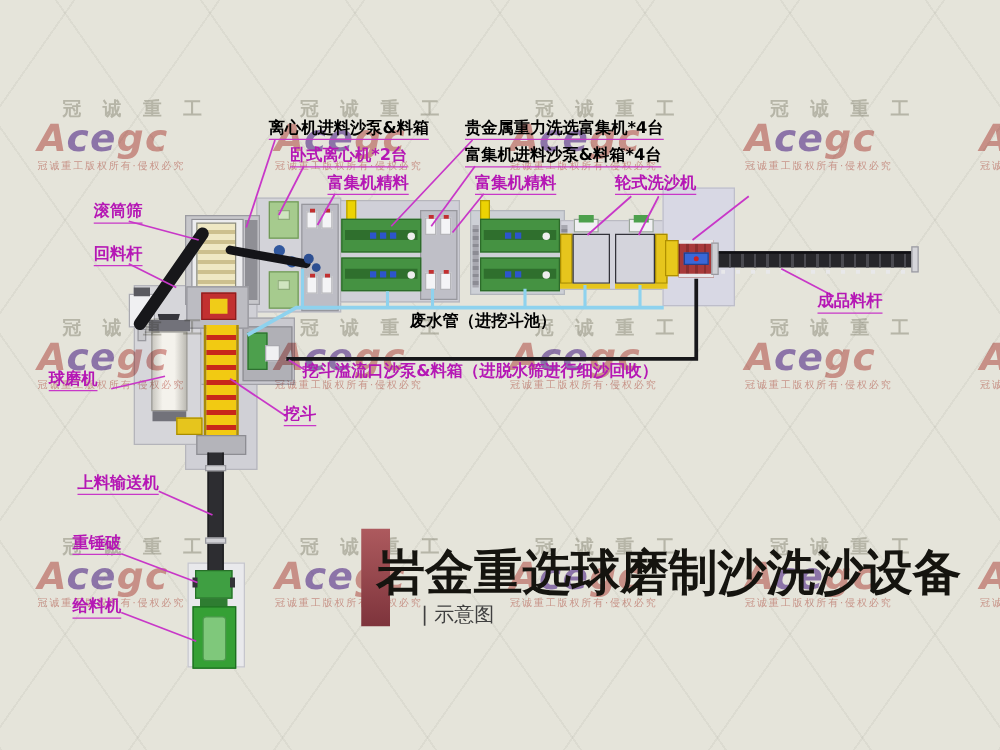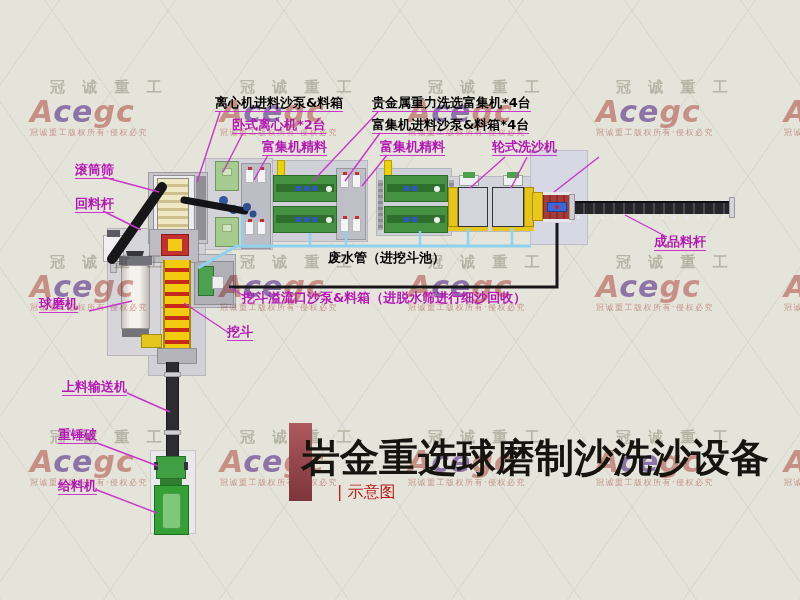--- a/index.html
+++ b/index.html
@@ -23,21 +23,21 @@
   .lbl{position:absolute;font-size:13px;font-weight:bold;line-height:15px;white-space:nowrap;}
   .lbl.mag{color:#b517b5;}
   .lbl.dark{color:#000000;}
   .lbl.u{border-bottom:1.5px solid #c837c8;padding-bottom:1px;}
   svg.lines{position:absolute;left:0;top:0;pointer-events:none;}
   
   .title-bar{position:absolute;left:289px;top:423px;width:23px;height:78px;
              background:linear-gradient(#ad5a5e,#7e343c);}
   .title-text{position:absolute;left:301px;top:431px;width:490px;font-family:"Liberation Serif","DejaVu Serif",serif;
               font-size:39px;font-weight:bold;color:#15140f;letter-spacing:0px;white-space:nowrap;}
-  .title-sub{position:absolute;left:337px;top:482px;font-size:16px;font-weight:500;color:#b91c1c;white-space:nowrap;}
+  .title-sub{position:absolute;left:337px;top:482px;font-size:16px;font-weight:500;color:#404040;white-space:nowrap;}
 </style>
 </head>
 <body>
 
 <div class="stage">
   <div class="diag"></div>
 
   <div>
     <div class="p" style="left:205px;top:158px;width:68px;height:92px;background:#d3d3d9;border:1px solid #b9b9bf;"></div>
     <div class="p" style="left:272px;top:160px;width:96px;height:82px;background:#d0d0d8;border:1px solid #b6b6bc;"></div>

